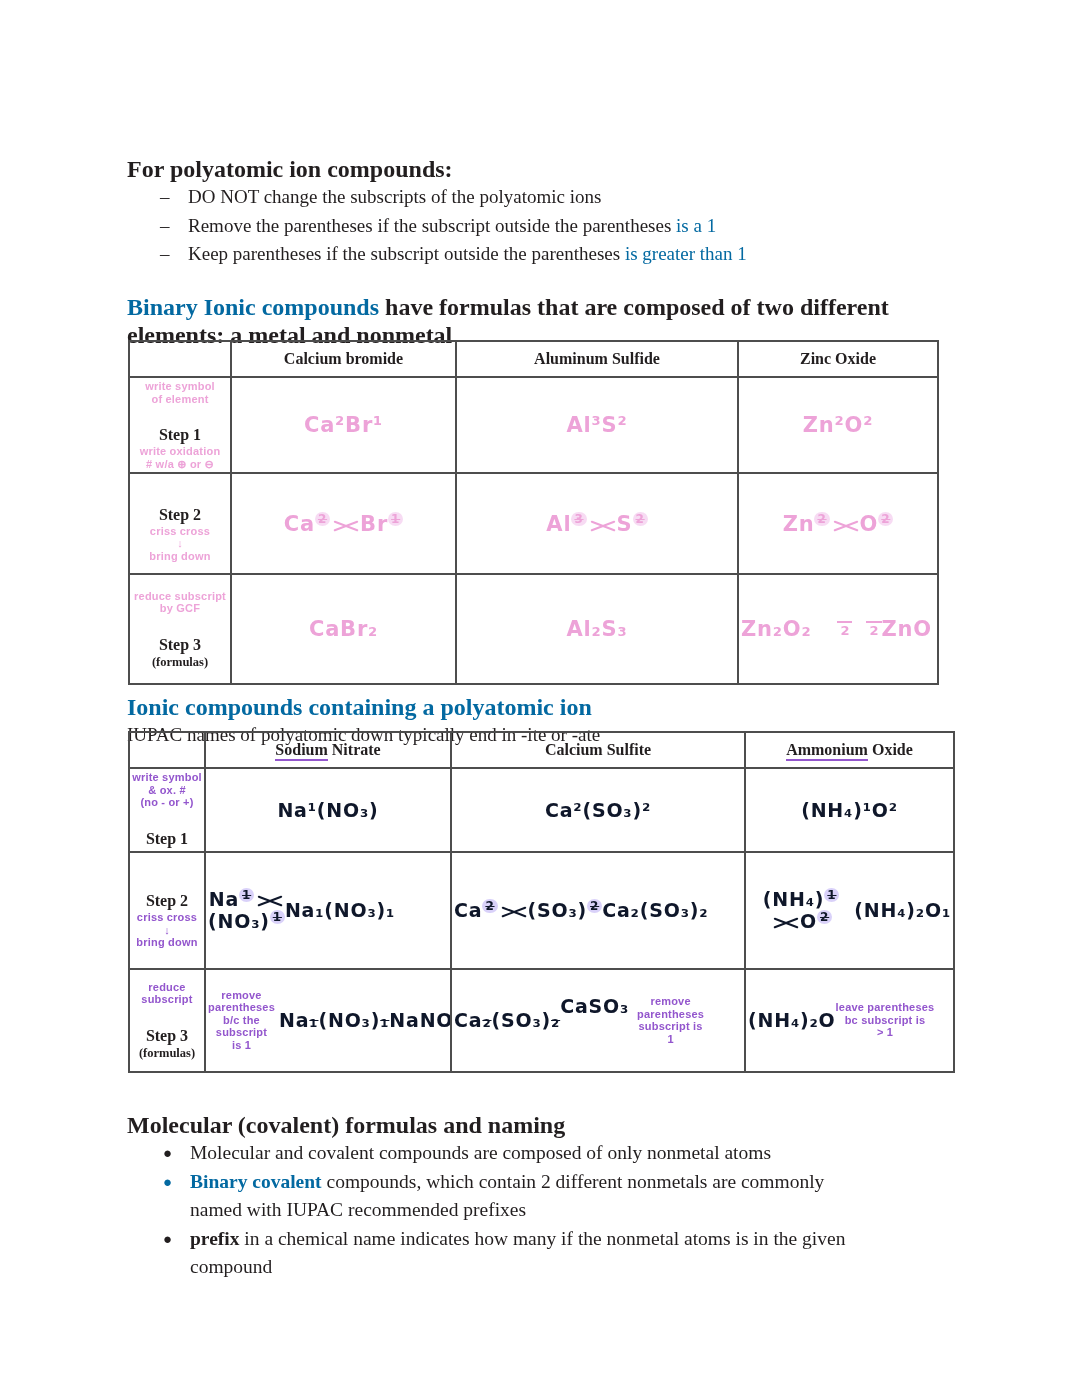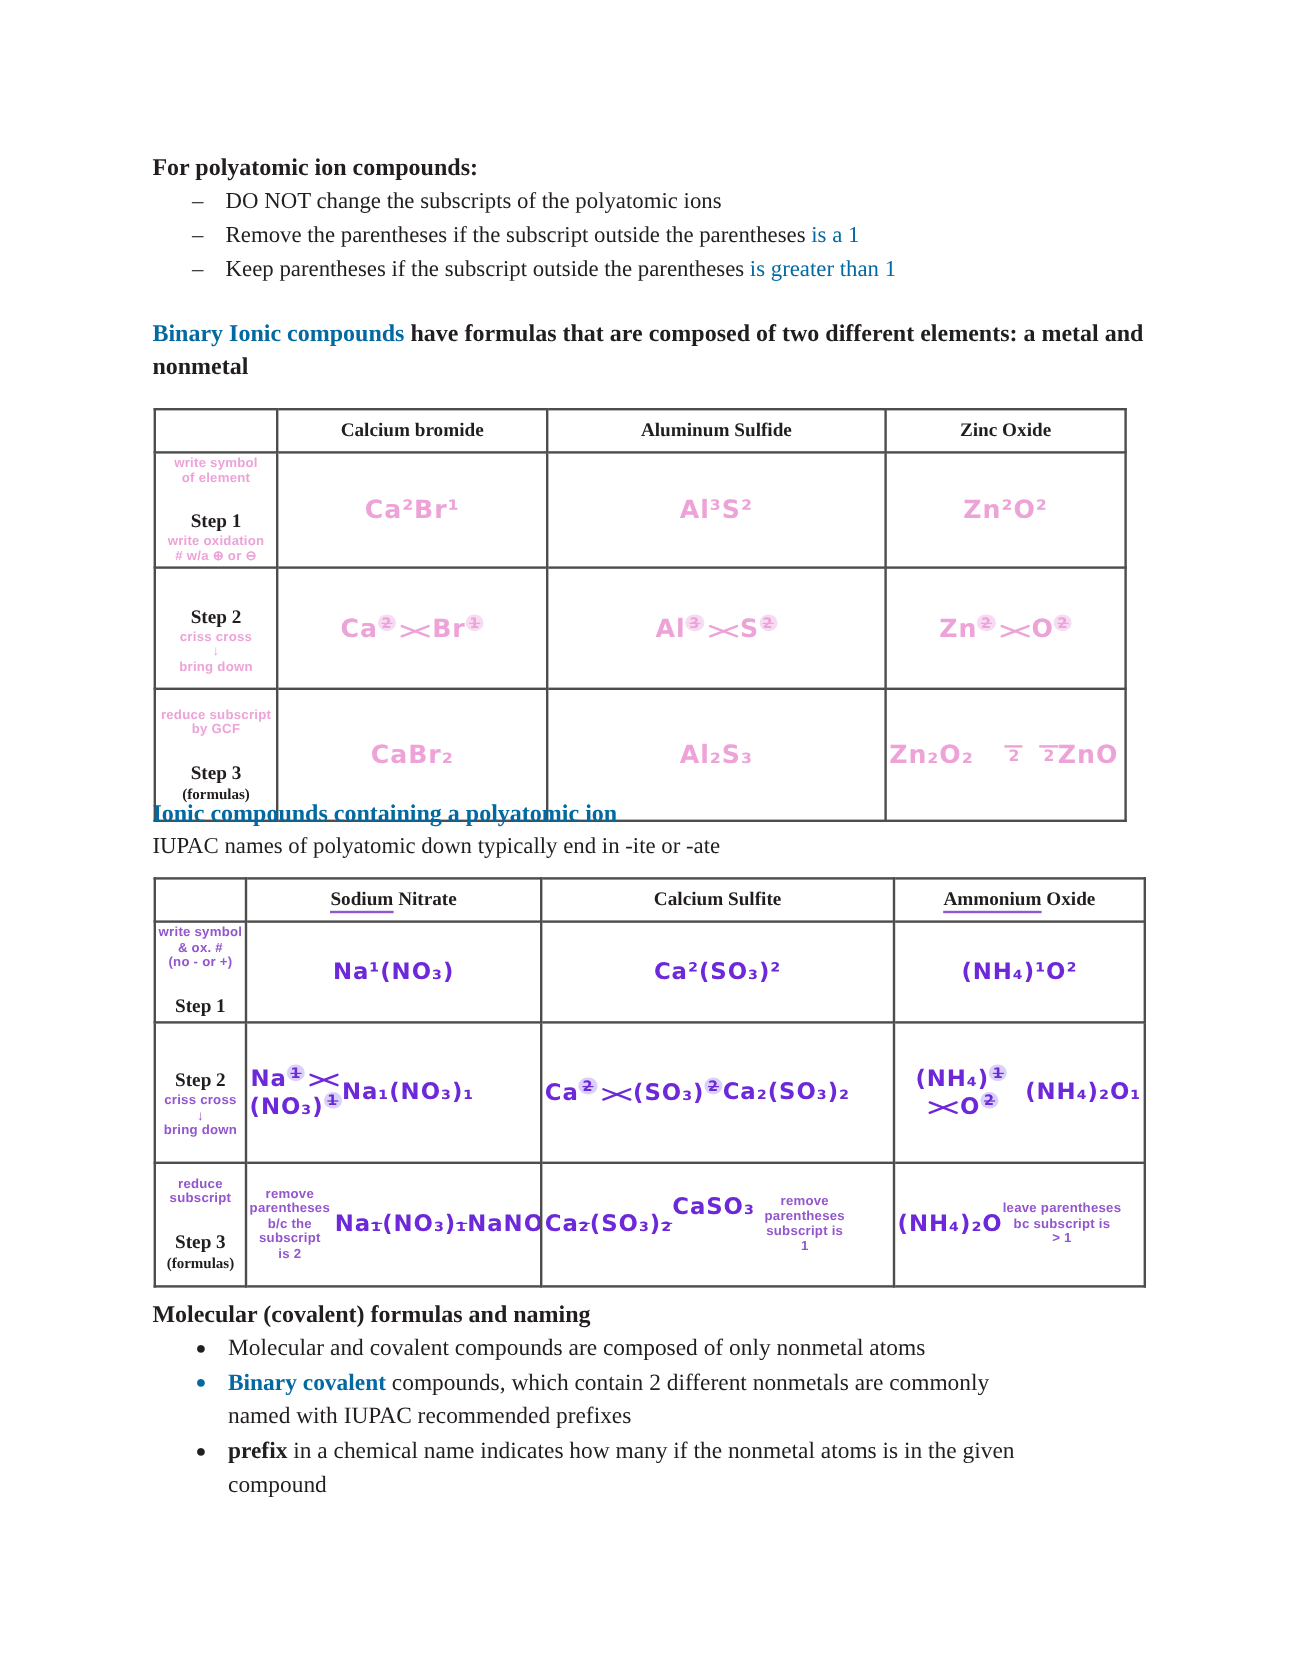--- a/index.html
+++ b/index.html
@@ -2,21 +2,21 @@
 <html><head>
 <meta charset="utf-8">
 <style>
   * { margin:0; padding:0; box-sizing:border-box; }
   html,body { background:#ffffff; }
   body {
     width:1080px; height:1397px; position:relative;
     font-family:"Liberation Serif", serif; color:#221e1f;
   }
   .abs { position:absolute; }
-  .h1 { font-size:20px; font-weight:bold; line-height:28px; }
+  .h1 { font-size:24px; font-weight:bold; line-height:28px;margin-top:29px; }
   .body-text { font-size:19px; line-height:28.5px; }
   .red { color:#0369a1; }
   .bold { font-weight:bold; }
 
   
   .dash-item { display:flex; padding-left:33px; font-size:19px; line-height:28.5px; }
   .dash-marker { width:28px; flex:none; }
 
   
   .dot-item { display:flex; padding-left:36px; font-size:19.5px; line-height:28.5px; }
@@ -33,21 +33,21 @@
 
   .note {
     font-family:Liberation Sans, sans-serif; font-size:11px; line-height:12.5px;
     white-space:pre-line; letter-spacing:0.2px; font-weight:bold;
   }
   .pink { color:#eda3d8; }
   .purple { color:#9356cd; }
 
   .hand { font-family:"DejaVu Sans", sans-serif; letter-spacing:0.8px; }
   .hand.t1s { font-size:21px; color:#eda3d8; font-weight:bold; }
-  .hand.t2s { font-size:19px; color:#6d28d9; font-weight:bold; }
+  .hand.t2s { font-size:19px; color:#0f172a; font-weight:bold; }
   .hand sup { font-size:12px; }
 
   .hl1 { background:rgba(243,200,236,0.65); border-radius:50%; padding:0 3px; }
   .hl2 { background:rgba(208,198,248,0.8); border-radius:50%; padding:0 3px; }
   .struck { text-decoration:line-through; }
   .slash { text-decoration:line-through; }
 
   .criss { display:inline-block; position:relative; width:26px; height:14px; margin:0 1px 0 3px; vertical-align:-2px; }
   .criss::before, .criss::after {
     content:""; position:absolute; left:0; top:6px; width:100%; height:2.2px;
@@ -232,21 +232,21 @@
         <div class="note purple">reduce
 subscript</div>
         <div class="steplbl">Step 3</div>
         <div class="sublbl">(formulas)</div>
       </div>
     </td>
     <td>
       <div class="cellcol">
         <div class="note purple" style="margin-left:auto; padding-right:4px;">remove parentheses
 b/c the subscript
-is 2</div>
+is 1</div>
         <div class="hand t2s">
           <span>Na</span><span class="slash">₁</span><span>(NO₃)</span><span class="slash">₁</span>
         </div>
         <div class="hand t2s">NaNO₃</div>
       </div>
     </td>
     <td>
       <div class="cellcol">
         <div class="hand t2s">
           <span>Ca</span><span class="slash">₂</span><span>(SO₃)</span><span class="slash">₂</span>

